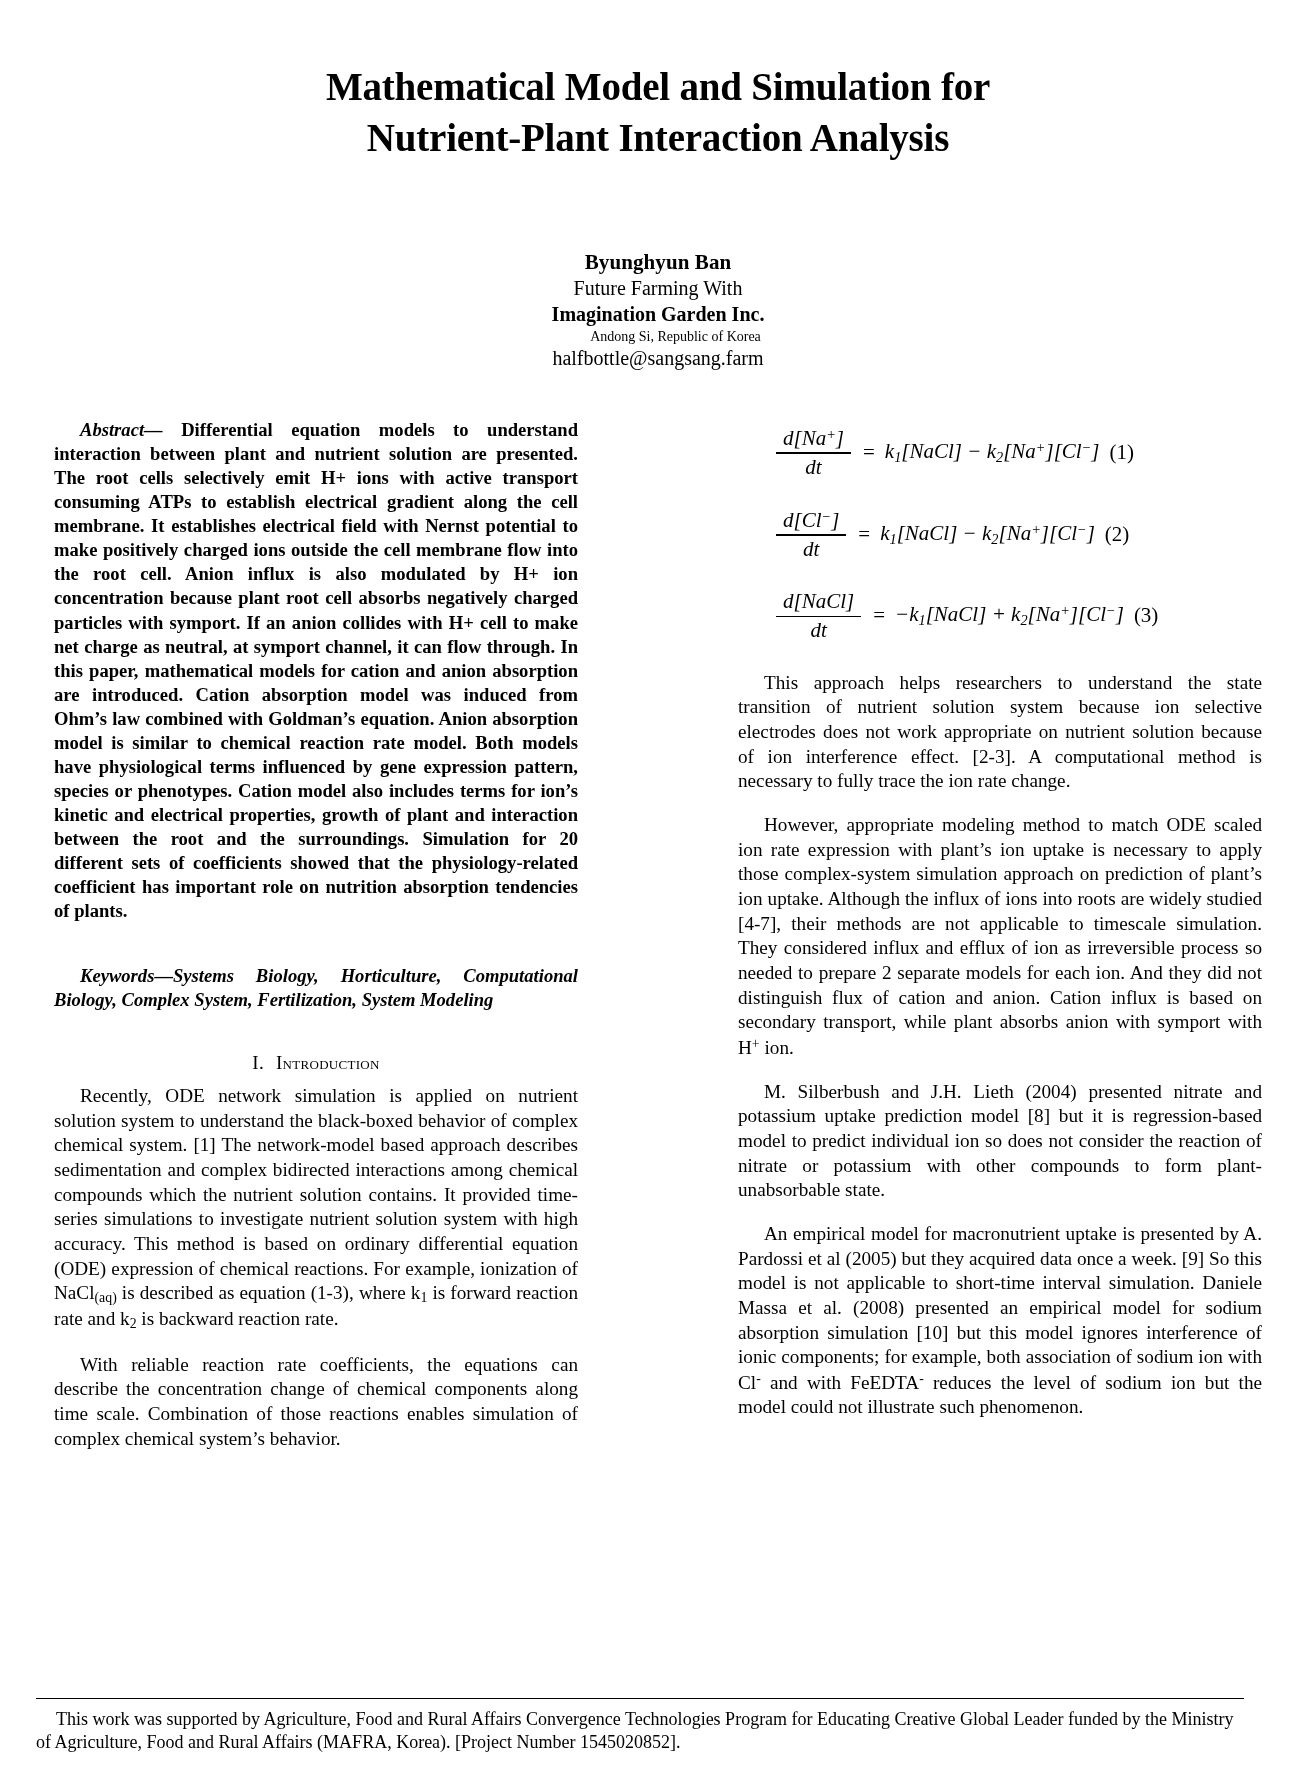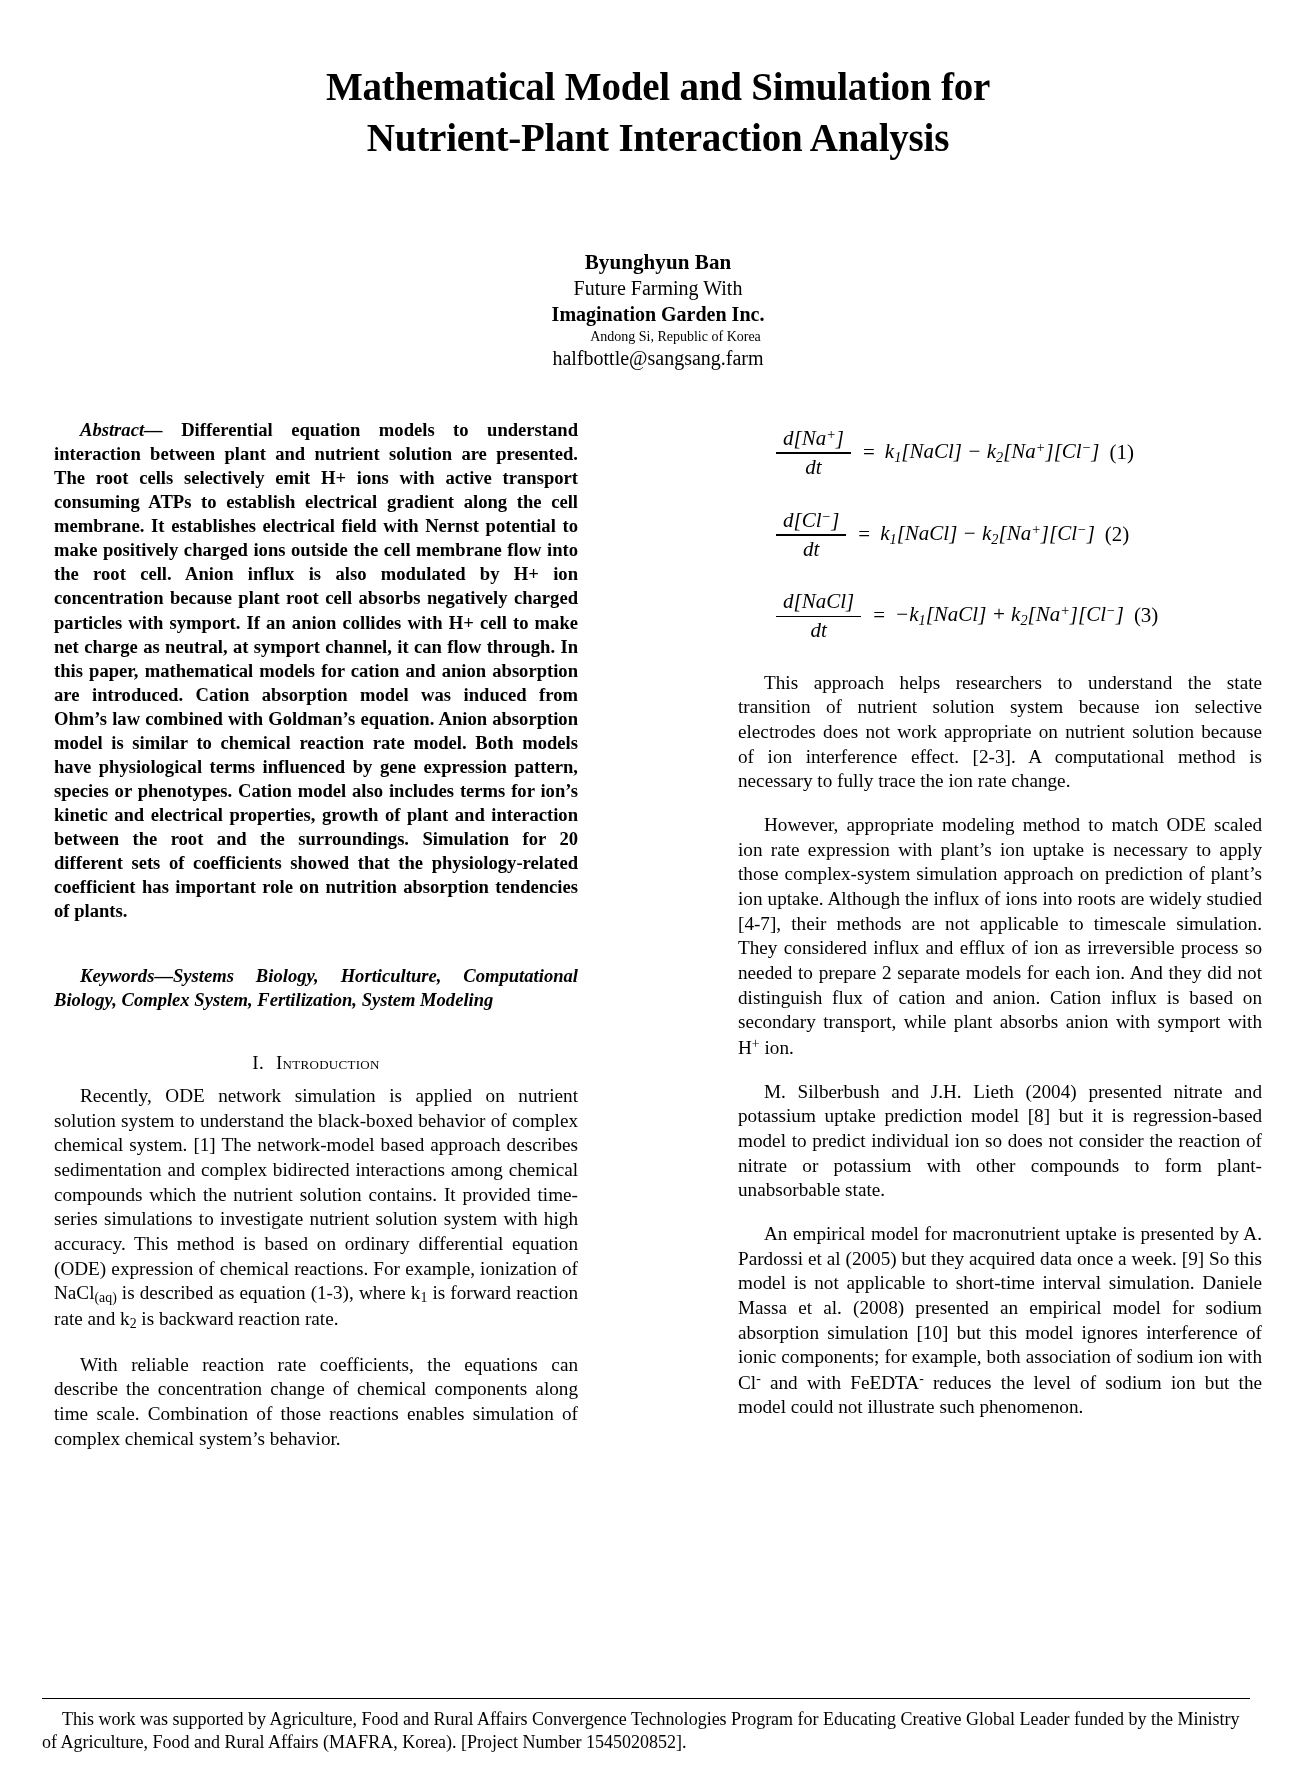--- a/index.html
+++ b/index.html
@@ -169,21 +169,21 @@
     font-style: normal;
     margin-left: 10px;
     white-space: nowrap;
   }
   .mathsub { font-size: 0.68em; vertical-align: -0.28em; font-style: italic; }
   .mathsup { font-size: 0.68em; vertical-align: 0.42em; font-style: italic; }
 
   
   .footnote-area {
     position: absolute;
-    left: 42px;
+    left: 36px;
     bottom: 38px;
     width: 1208px;
     margin-top: 39px;
   }
   .footnote-rule {
     width: 1208px;
     height: 1.3px;
     background: #000;
     margin-bottom: 9px;
   }

